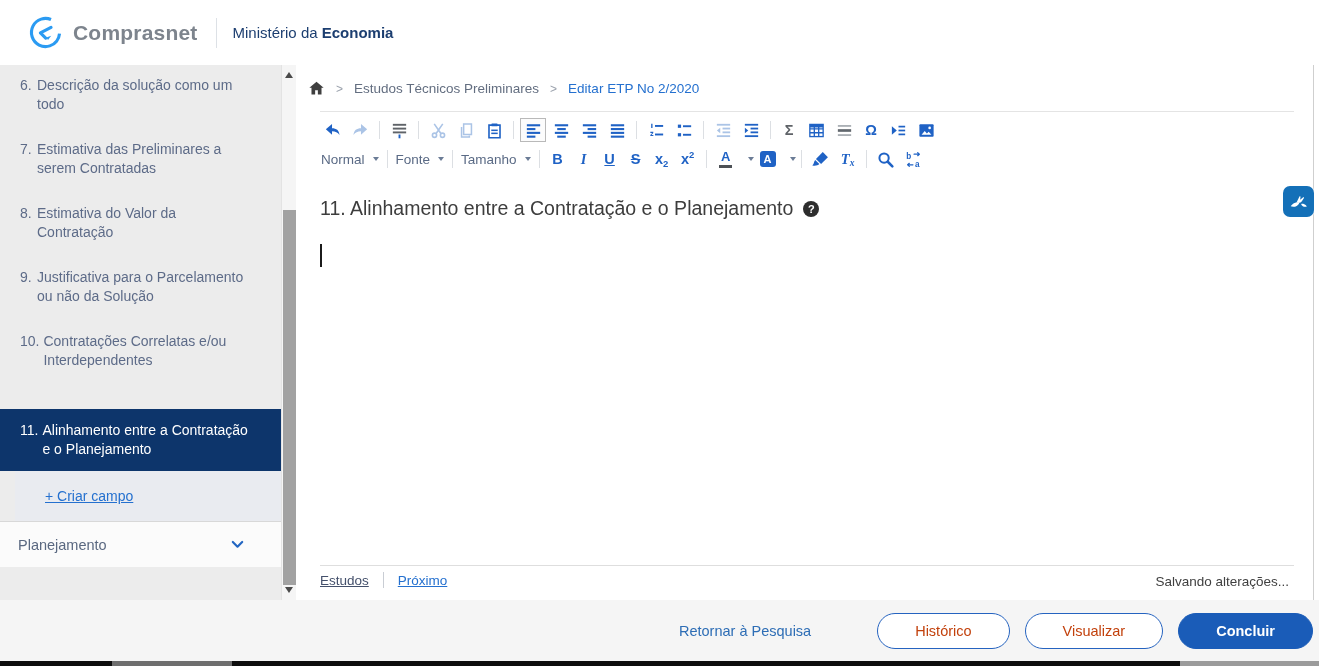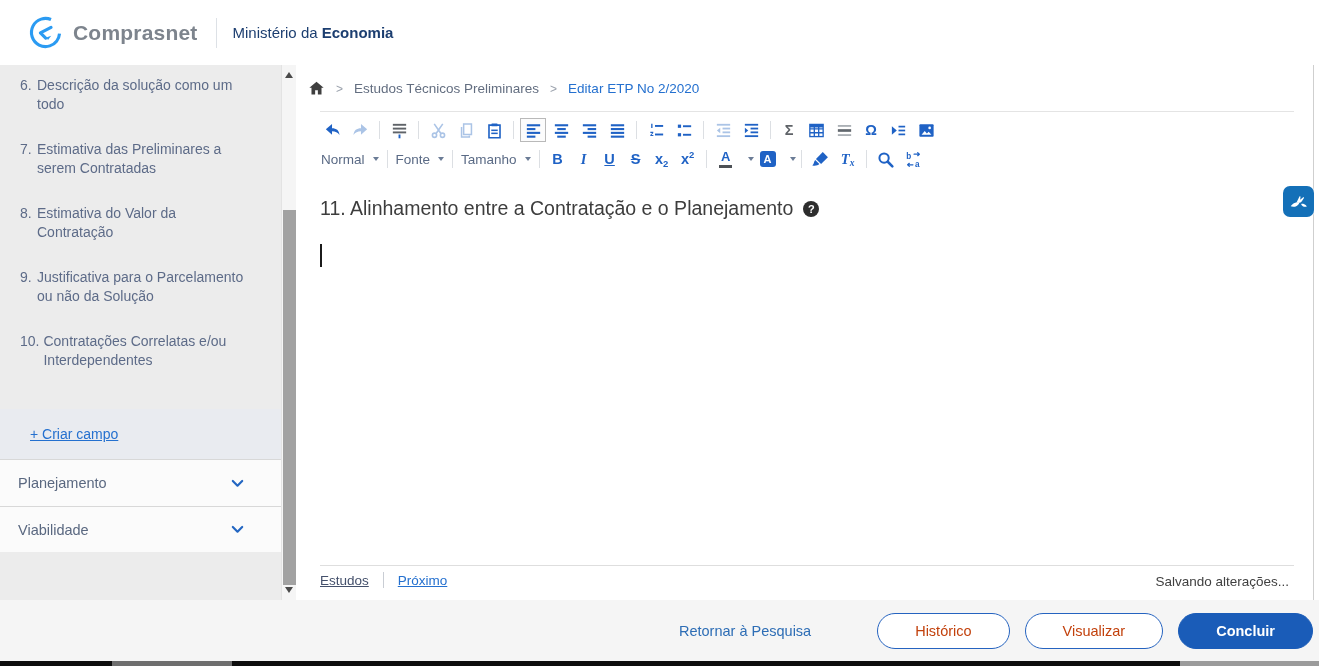--- a/index.html
+++ b/index.html
@@ -16,21 +16,21 @@
   .ministry b { font-weight:700; }
 
   
   #sidebar { position:absolute; top:65px; left:0; width:296px; height:535px; background:#ececec; }
   #side-list { position:absolute; top:0; left:0; width:281px; padding-top:11px; }
   .side-item { display:flex; padding:0 26px 0 20px; margin-bottom:26px; font-size:14px; line-height:19px; color:#5d6b88; cursor:pointer; }
   .side-item .num { min-width:17px; padding-right:4px; }
   .side-item .lbl { flex:1; }
   .side-item.selected { background:#0d356b; color:#fff; padding-top:12px; padding-bottom:12px; margin-bottom:0; width:281px; }
   .gap-before-selected { height:13px; }
-  #create-field-strip { width:281px; height:50px; background:#e9ebf0; display:flex; align-items:center; padding-left:30px; }
+  #create-field-strip { width:281px; height:50px; background:#e9ebf0; display:flex; align-items:center; padding-left:30px;margin-left:15px; }
   #create-field-strip a { font-size:14px; color:#2470cf; text-decoration:underline; cursor:pointer; }
   .side-section { width:281px; height:47px; background:#fbfbfb; border-top:1px solid #d8d8d8; display:flex; align-items:center; justify-content:space-between; padding:0 36px 0 18px; font-size:14.5px; color:#5a6880; cursor:pointer; }
   .side-section:last-child { height:46px; }
 
   
   #side-scroll { position:absolute; top:0; right:0; width:15px; height:535px; background:#f5f5f5; border-left:1px solid #e3e3e3; }
   .tri-up { position:absolute; top:7px; left:3px; width:0; height:0; border-left:4px solid transparent; border-right:4px solid transparent; border-bottom:6px solid #4a4a4a; }
   .tri-down { position:absolute; bottom:7px; left:3px; width:0; height:0; border-left:4px solid transparent; border-right:4px solid transparent; border-top:6px solid #4a4a4a; }
   #side-thumb { position:absolute; top:145px; left:1px; width:13px; height:375px; background:#a2a2a2; }
 
@@ -135,33 +135,29 @@
         </div>
         <div class="side-item">
           <span class="num">9.</span>
           <span class="lbl">Justificativa para o Parcelamento ou não da Solução</span>
         </div>
         <div class="side-item">
           <span class="num">10.</span>
           <span class="lbl">Contratações Correlatas e/ou Interdependentes</span>
         </div>
         <div class="gap-before-selected"></div>
+        <div class="side-item selected">
+          <span class="num">11.</span>
+          <span class="lbl">Alinhamento entre a Contratação e o Planejamento</span>
+        </div>
         <div id="create-field-strip">
           <a>+ Criar campo</a>
         </div>
         <div class="side-section">
           <span>Planejamento</span>
-          <span style="display: flex;">
-            <svg viewBox="0 0 16 16" width="15" height="15">
-              <path d="M3 5.3 8 10.3 13 5.3" fill="none" stroke="#2366c2" stroke-width="2.3" stroke-linecap="round" stroke-linejoin="round"></path>
-            </svg>
-          </span>
-        </div>
-        <div class="side-section">
-          <span>Viabilidade</span>
           <span style="display: flex;">
             <svg viewBox="0 0 16 16" width="15" height="15">
               <path d="M3 5.3 8 10.3 13 5.3" fill="none" stroke="#2366c2" stroke-width="2.3" stroke-linecap="round" stroke-linejoin="round"></path>
             </svg>
           </span>
         </div>
       </div>
     <div id="side-scroll">
       <div class="tri-up"></div>
       <div id="side-thumb"></div>

